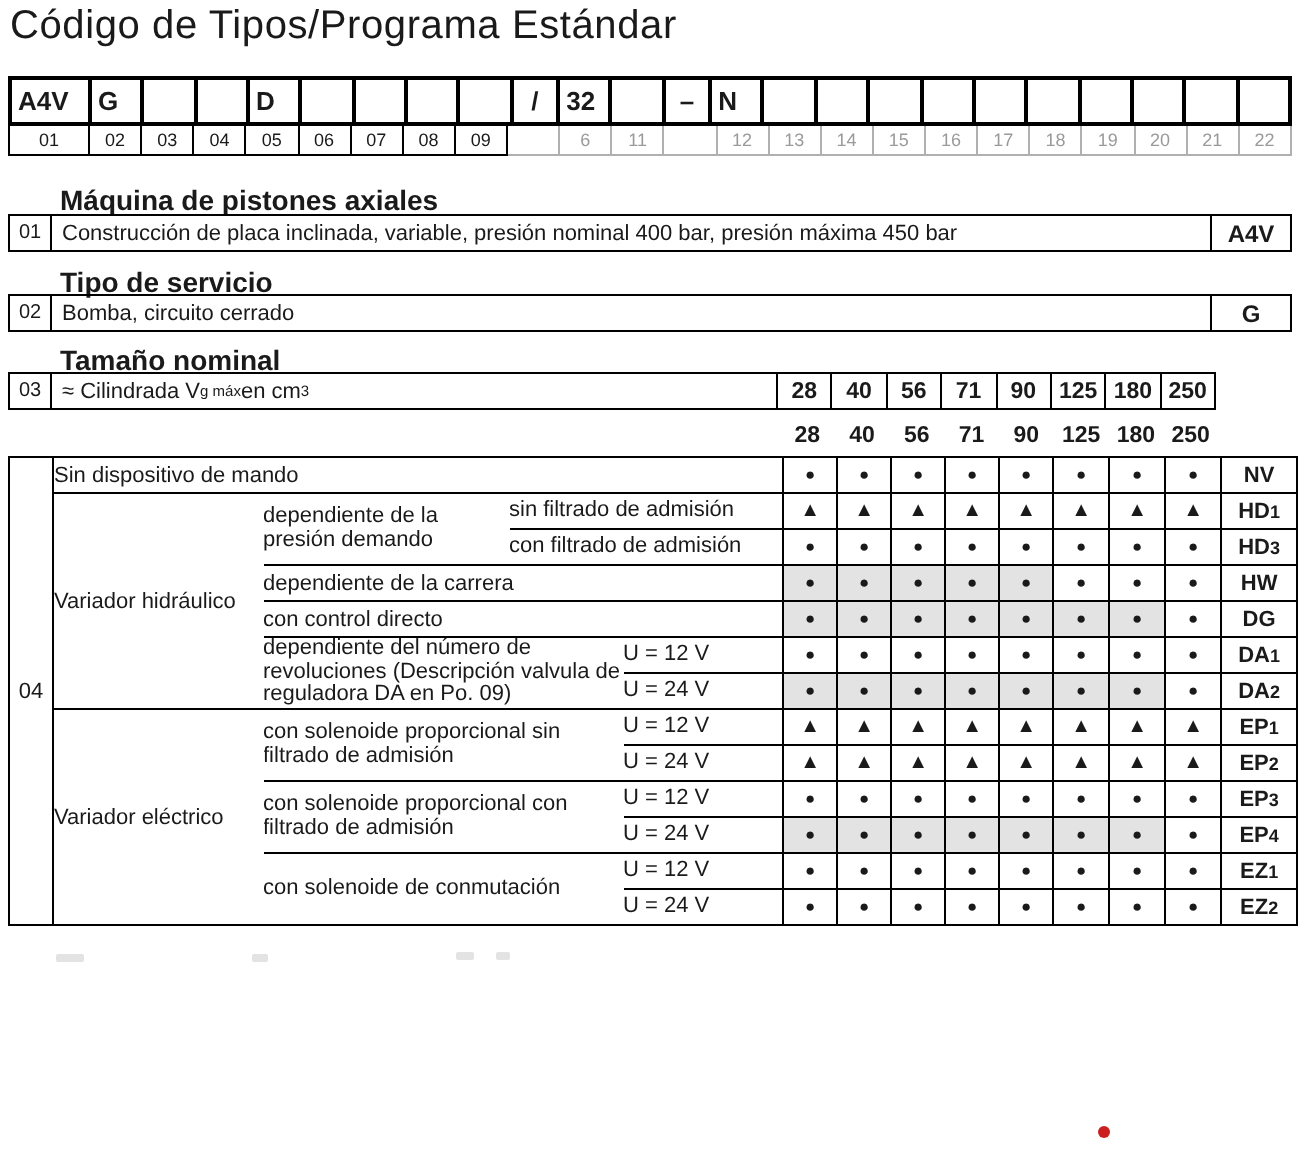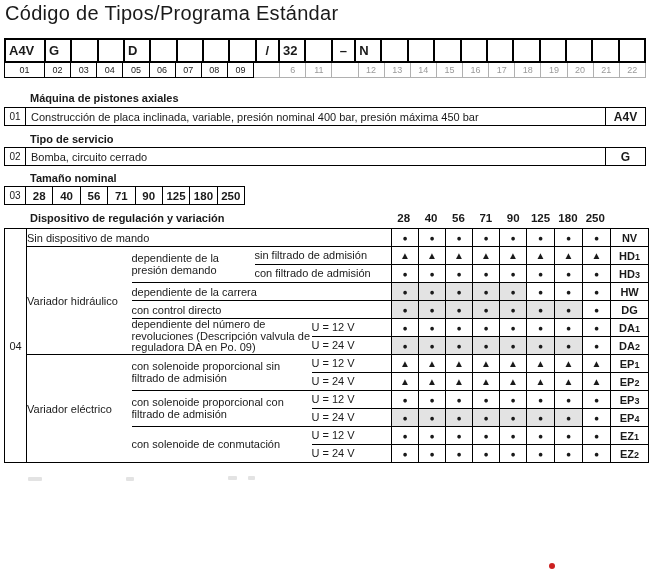--- a/index.html
+++ b/index.html
@@ -17,21 +17,21 @@
            font-weight:bold;font-size:13px;padding-left:3px;overflow:hidden;white-space:nowrap;}
   .tc-cell.wide{flex:0 0 40px;}
   .tc-cell.center{justify-content:center;padding-left:0;}
   #tc-nums{display:flex;box-sizing:border-box;width:642px;height:15px;border-left:1px solid #000;}
   .tc-num{flex:1 1 0;box-sizing:border-box;border-right:1px solid #000;border-bottom:1px solid #000;
           display:flex;align-items:center;justify-content:center;font-size:9px;color:#1a1a1a;}
   .tc-num.wide{flex:0 0 40px;}
   .tc-num.inactive{border-color:#b0b0b0;color:#9a9a9a;}
 
   
-  .sec-h{left:30px;font-weight:bold;font-size:11px;white-space:nowrap;}
+  .sec-h{left:30px;font-weight:bold;font-size:14px;white-space:nowrap;}
   .srow{left:4px;display:flex;height:19px;}
   .srow>div{box-sizing:border-box;border:1px solid #000;display:flex;align-items:center;}
   .srow>div+div{margin-left:-1px;}
   .snum{flex:0 0 22px;justify-content:center;font-size:10px;}
   .sdesc{flex:1 1 auto;font-size:11px;padding-left:5px;white-space:nowrap;overflow:hidden;}
   .scode{flex:0 0 41px;justify-content:center;font-weight:bold;font-size:12px;}
   #row01,#row02{width:642px;}
   #row03{width:604px;}
   .sizes{flex:0 0 219px;display:flex;border:none !important;margin-left:0 !important;padding:0;}
   .szc{box-sizing:border-box;border:1px solid #000;margin-left:-1px;display:flex;align-items:center;justify-content:center;
@@ -139,33 +139,38 @@
   <div class="abs sec-h" style="top:133px">Tipo de servicio</div>
   <div class="abs srow" id="row02" style="top:147px">
     <div class="snum">02</div>
     <div class="sdesc">Bomba, circuito cerrado</div>
     <div class="scode">G</div>
   </div>
 
   <div class="abs sec-h" style="top:172px">Tamaño nominal</div>
   <div class="abs srow" id="row03" style="top:186px">
     <div class="snum">03</div>
+    <div class="sdesc">
+        <span>≈ Cilindrada V</span>
+        <span class="sub">g máx</span>
+        <span> en cm</span>
+        <span class="sup">3</span>
+      </div>
     <div class="sizes" id="row03-sizes">
         <div class="szc" style="flex: 1 1 0px;">28</div>
         <div class="szc" style="flex: 1 1 0px;">40</div>
         <div class="szc" style="flex: 1 1 0px;">56</div>
         <div class="szc" style="flex: 1 1 0px;">71</div>
         <div class="szc" style="flex: 1 1 0px;">90</div>
         <div class="szc" style="flex: 1 1 0px;">125</div>
         <div class="szc" style="flex: 1 1 0px;">180</div>
         <div class="szc" style="flex: 1 1 0px;">250</div>
       </div>
   </div>
 
-  <div class="abs sec-h" style="top:212px">Dispositivo de regulación y variación</div>
   <div class="abs" id="regh-sizes">
       <div>28</div>
       <div>40</div>
       <div>56</div>
       <div>71</div>
       <div>90</div>
       <div>125</div>
       <div>180</div>
       <div>250</div>
     </div>

